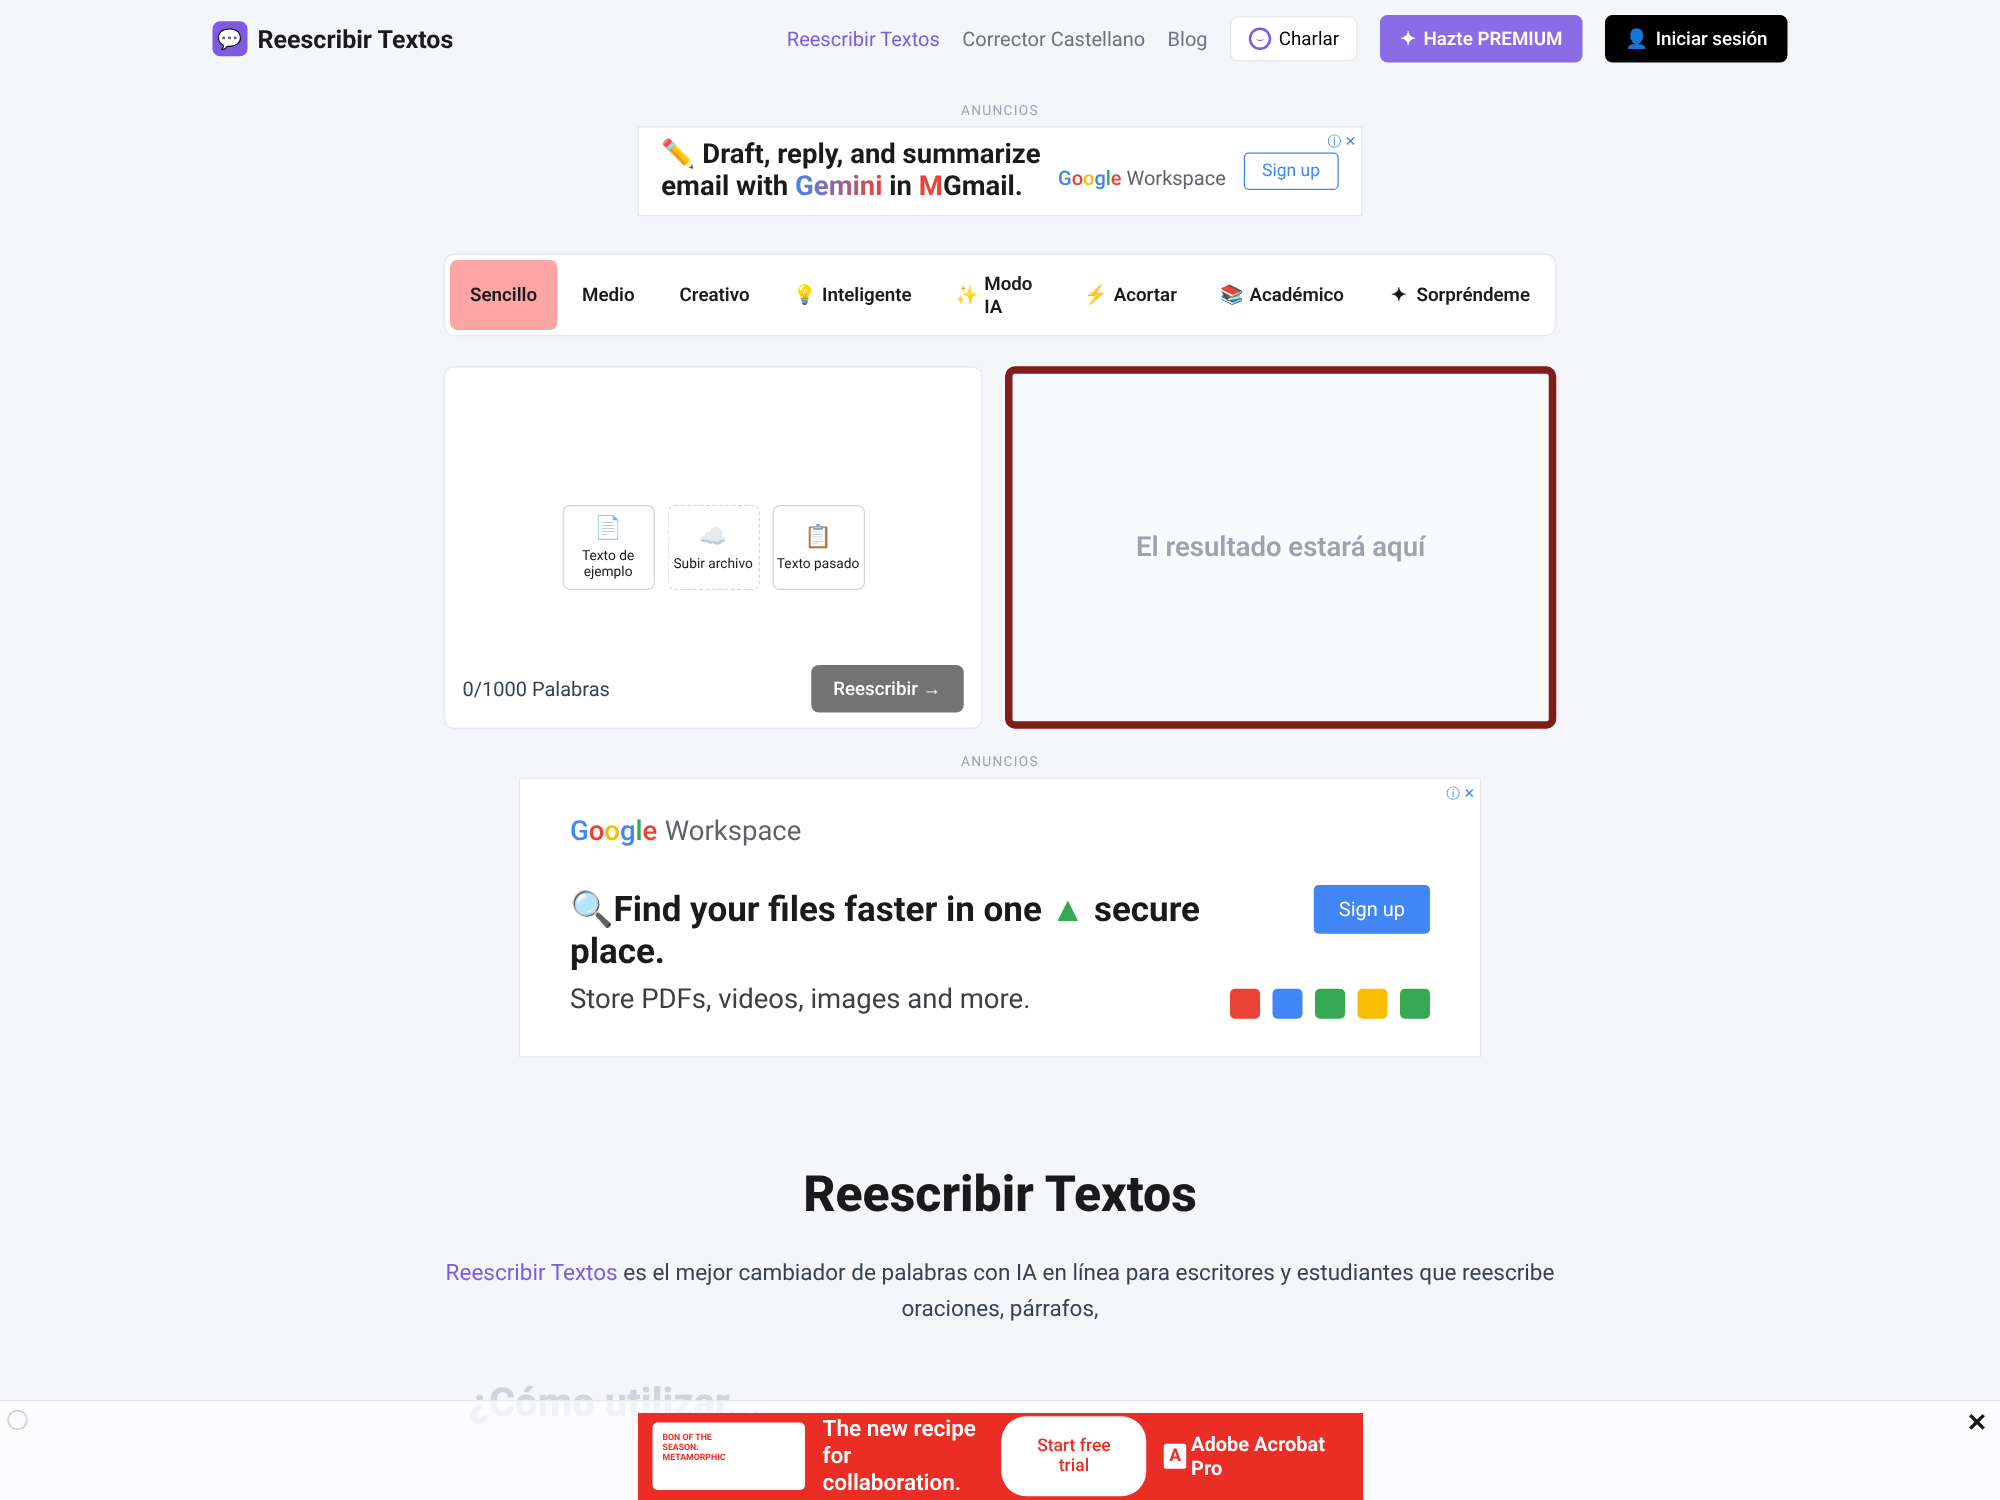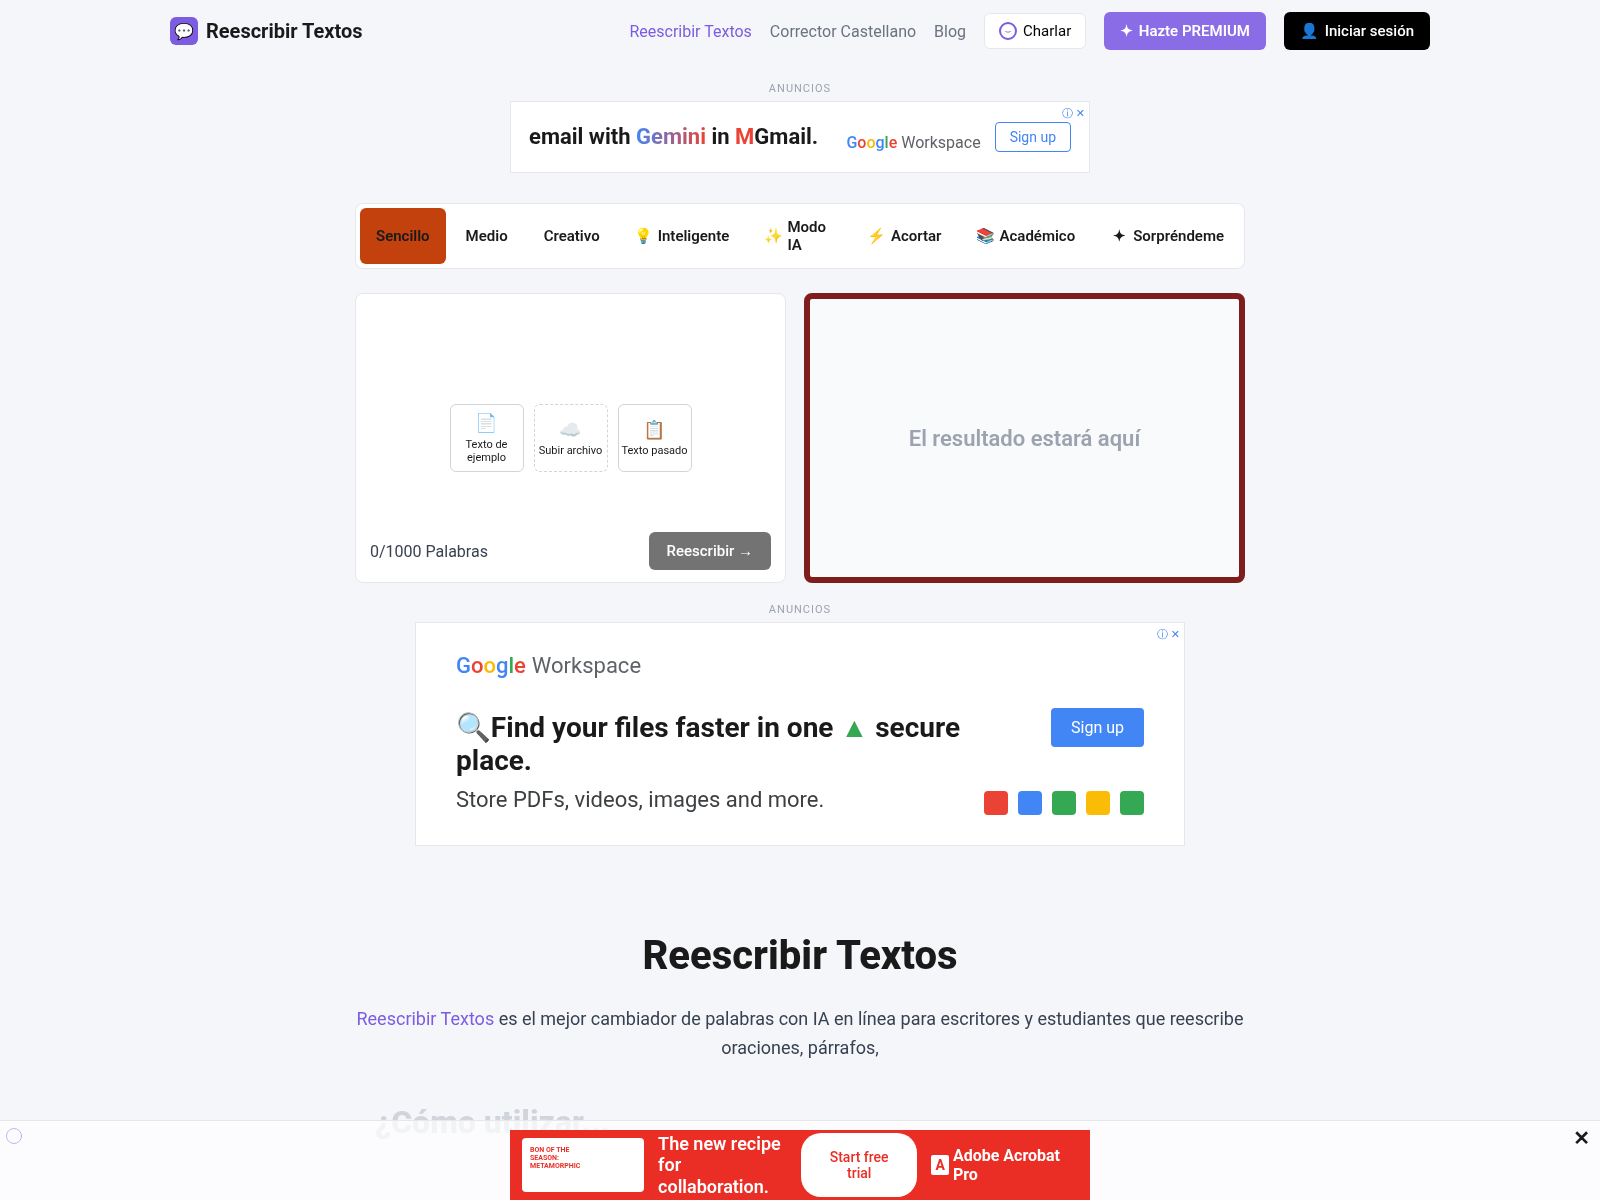--- a/index.html
+++ b/index.html
@@ -176,21 +176,21 @@
       padding: 10px 16px;
       font-size: 15px;
       font-weight: 600;
       cursor: pointer;
       border-radius: 6px;
       display: flex;
       align-items: center;
       gap: 6px;
     }
     .tab.active {
-      background: #c2410c;
+      background: #fca5a5;
     }
     .tab-icon {
       width: 16px;
       height: 16px;
       display: flex;
       align-items: center;
       justify-content: center;
     }
     .editor-area {
       display: flex;
@@ -457,20 +457,21 @@
       <span>👤</span>
       <span>Iniciar sesión</span>
     </button>
   </div>
 </div>
 
 <div class="container">
   <div class="ad-label">ANUNCIOS</div>
   <div class="ad-banner">
     <div class="ad-banner-text">
+      <span>✏️ Draft, reply, and summarize</span>
       <span>
         <span>email with </span><span class="ad-gemini">Gemini</span><span> in </span><span style="color:#ea4335">M</span><span class="ad-gmail">Gmail</span>.
       </span>
     </div>
     <div class="ad-right">
       <span class="ad-workspace-text">
         <span class="google-logo"><span class="g1">G</span><span class="g2">o</span><span class="g3">o</span><span class="g4">g</span><span class="g5">l</span><span class="g6">e</span></span>
          Workspace
       </span>
       <button class="ad-signup">Sign up</button>

